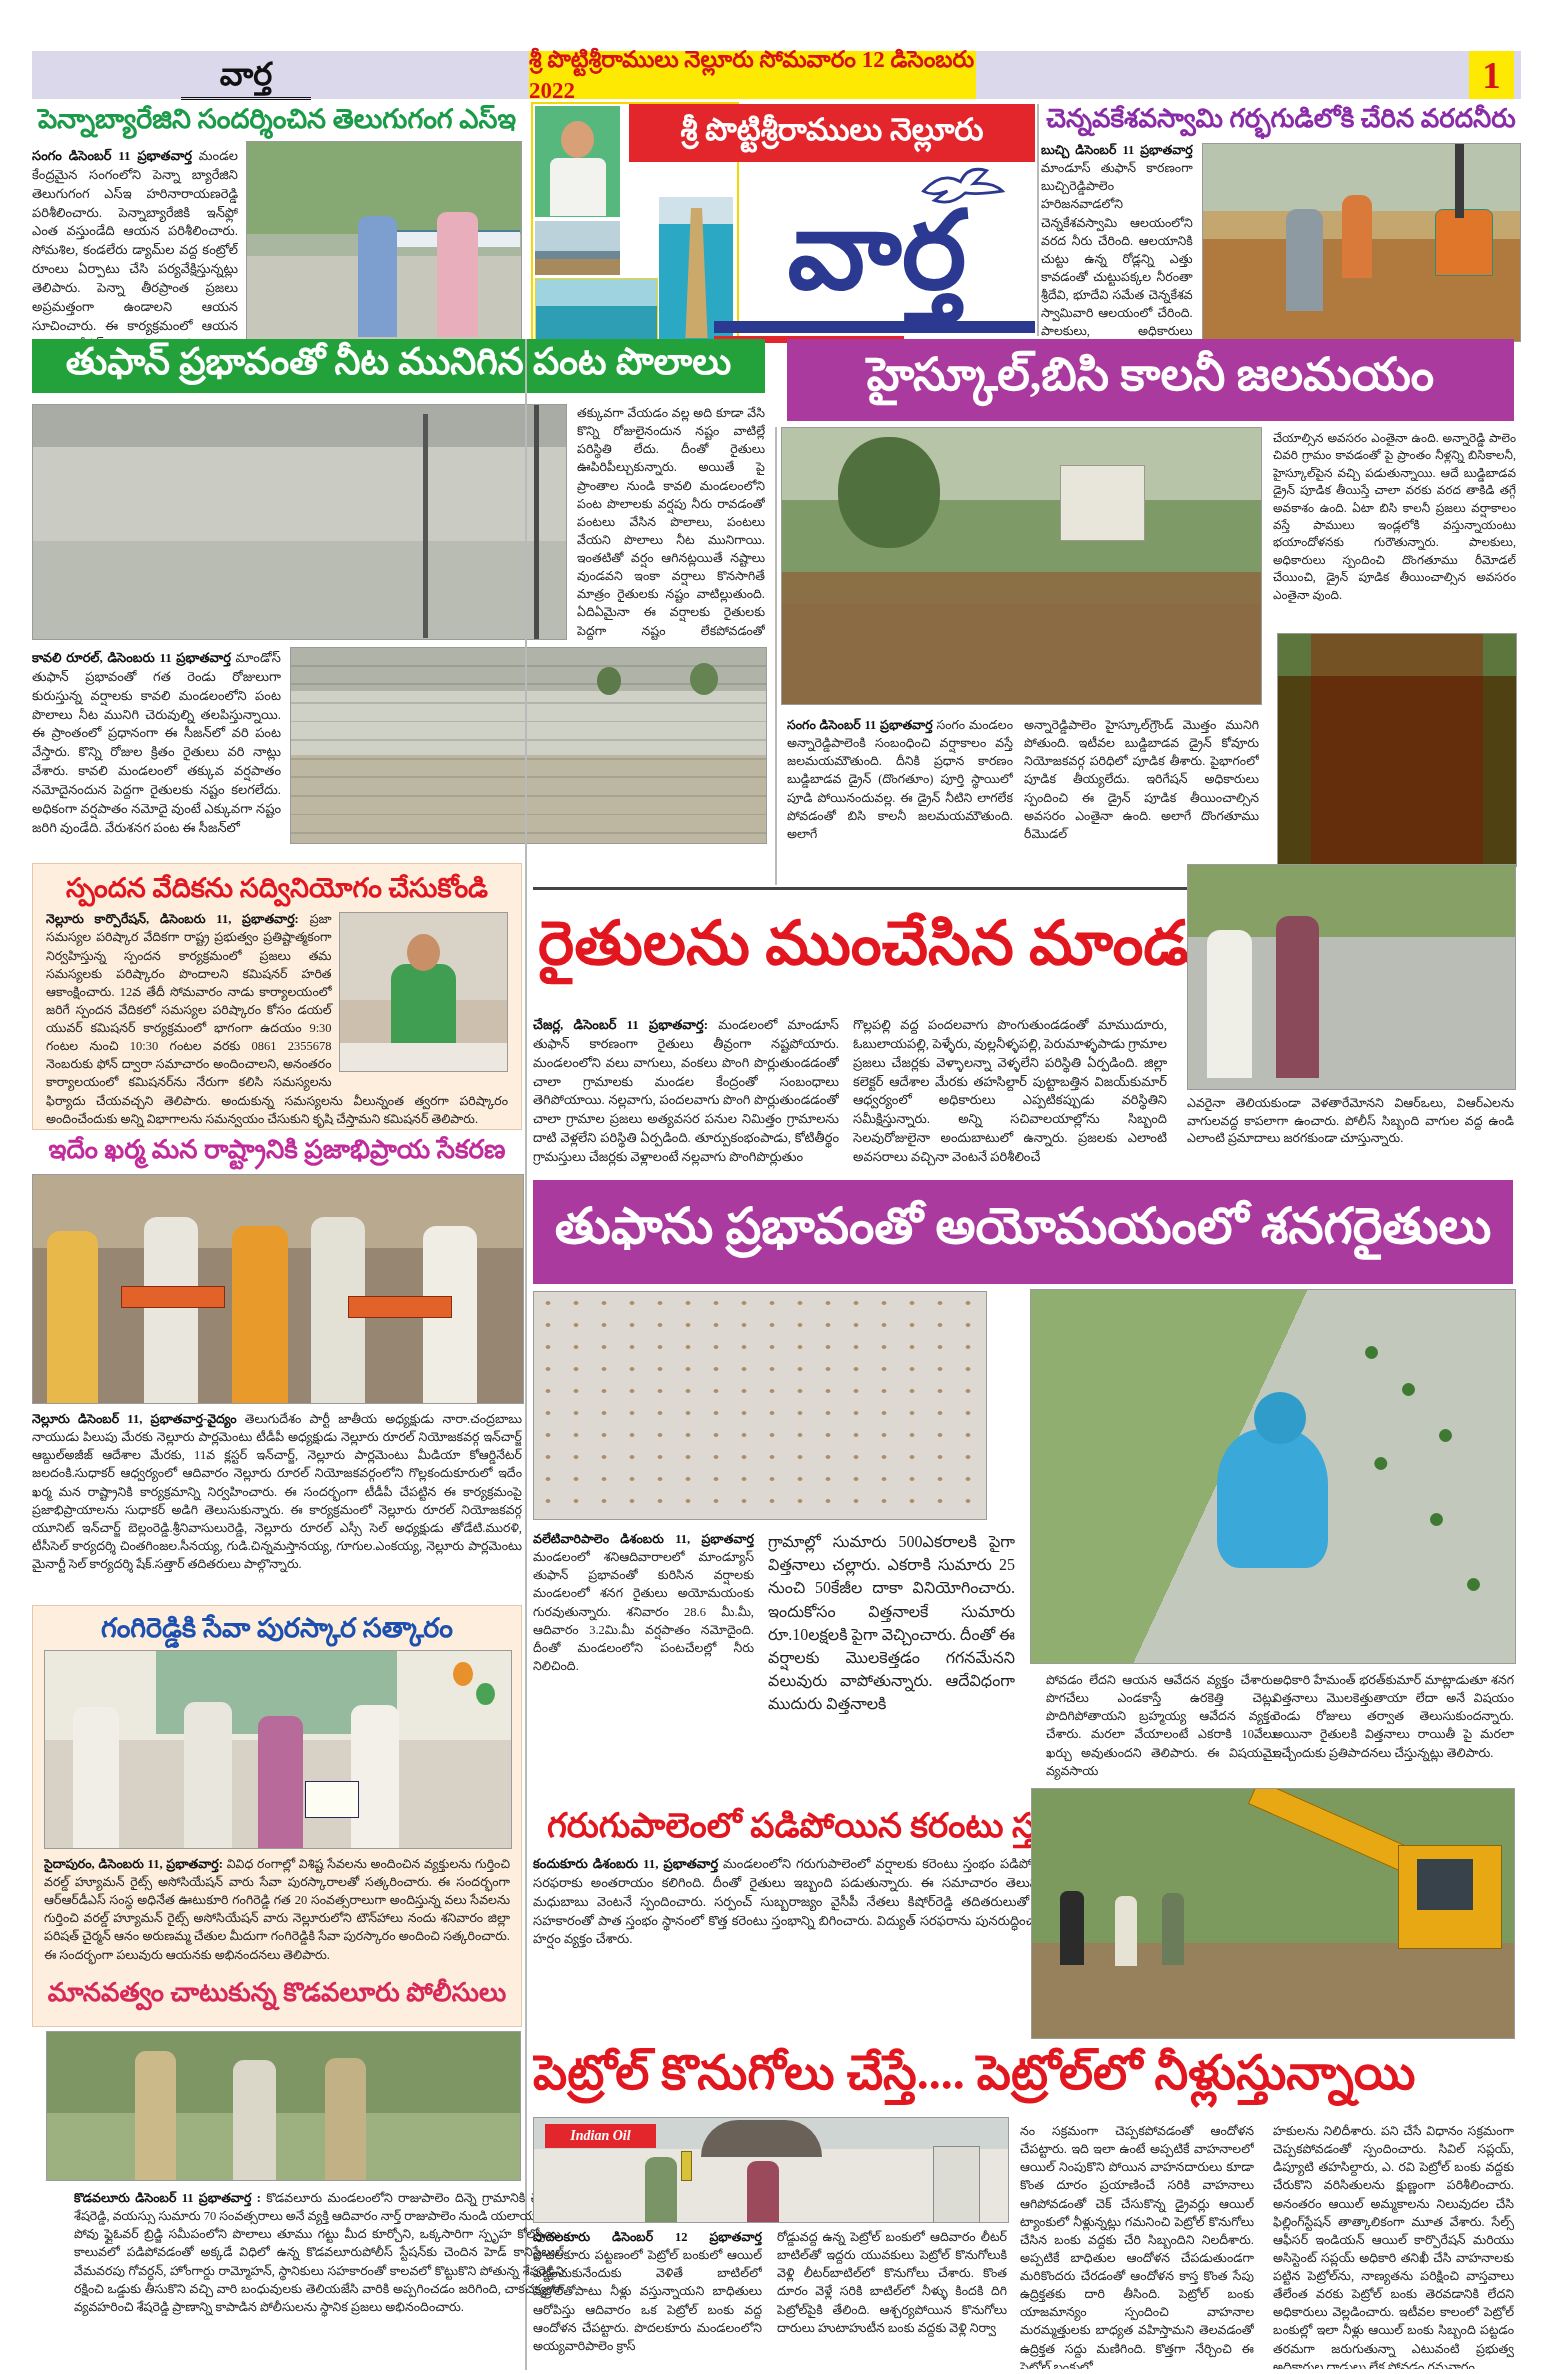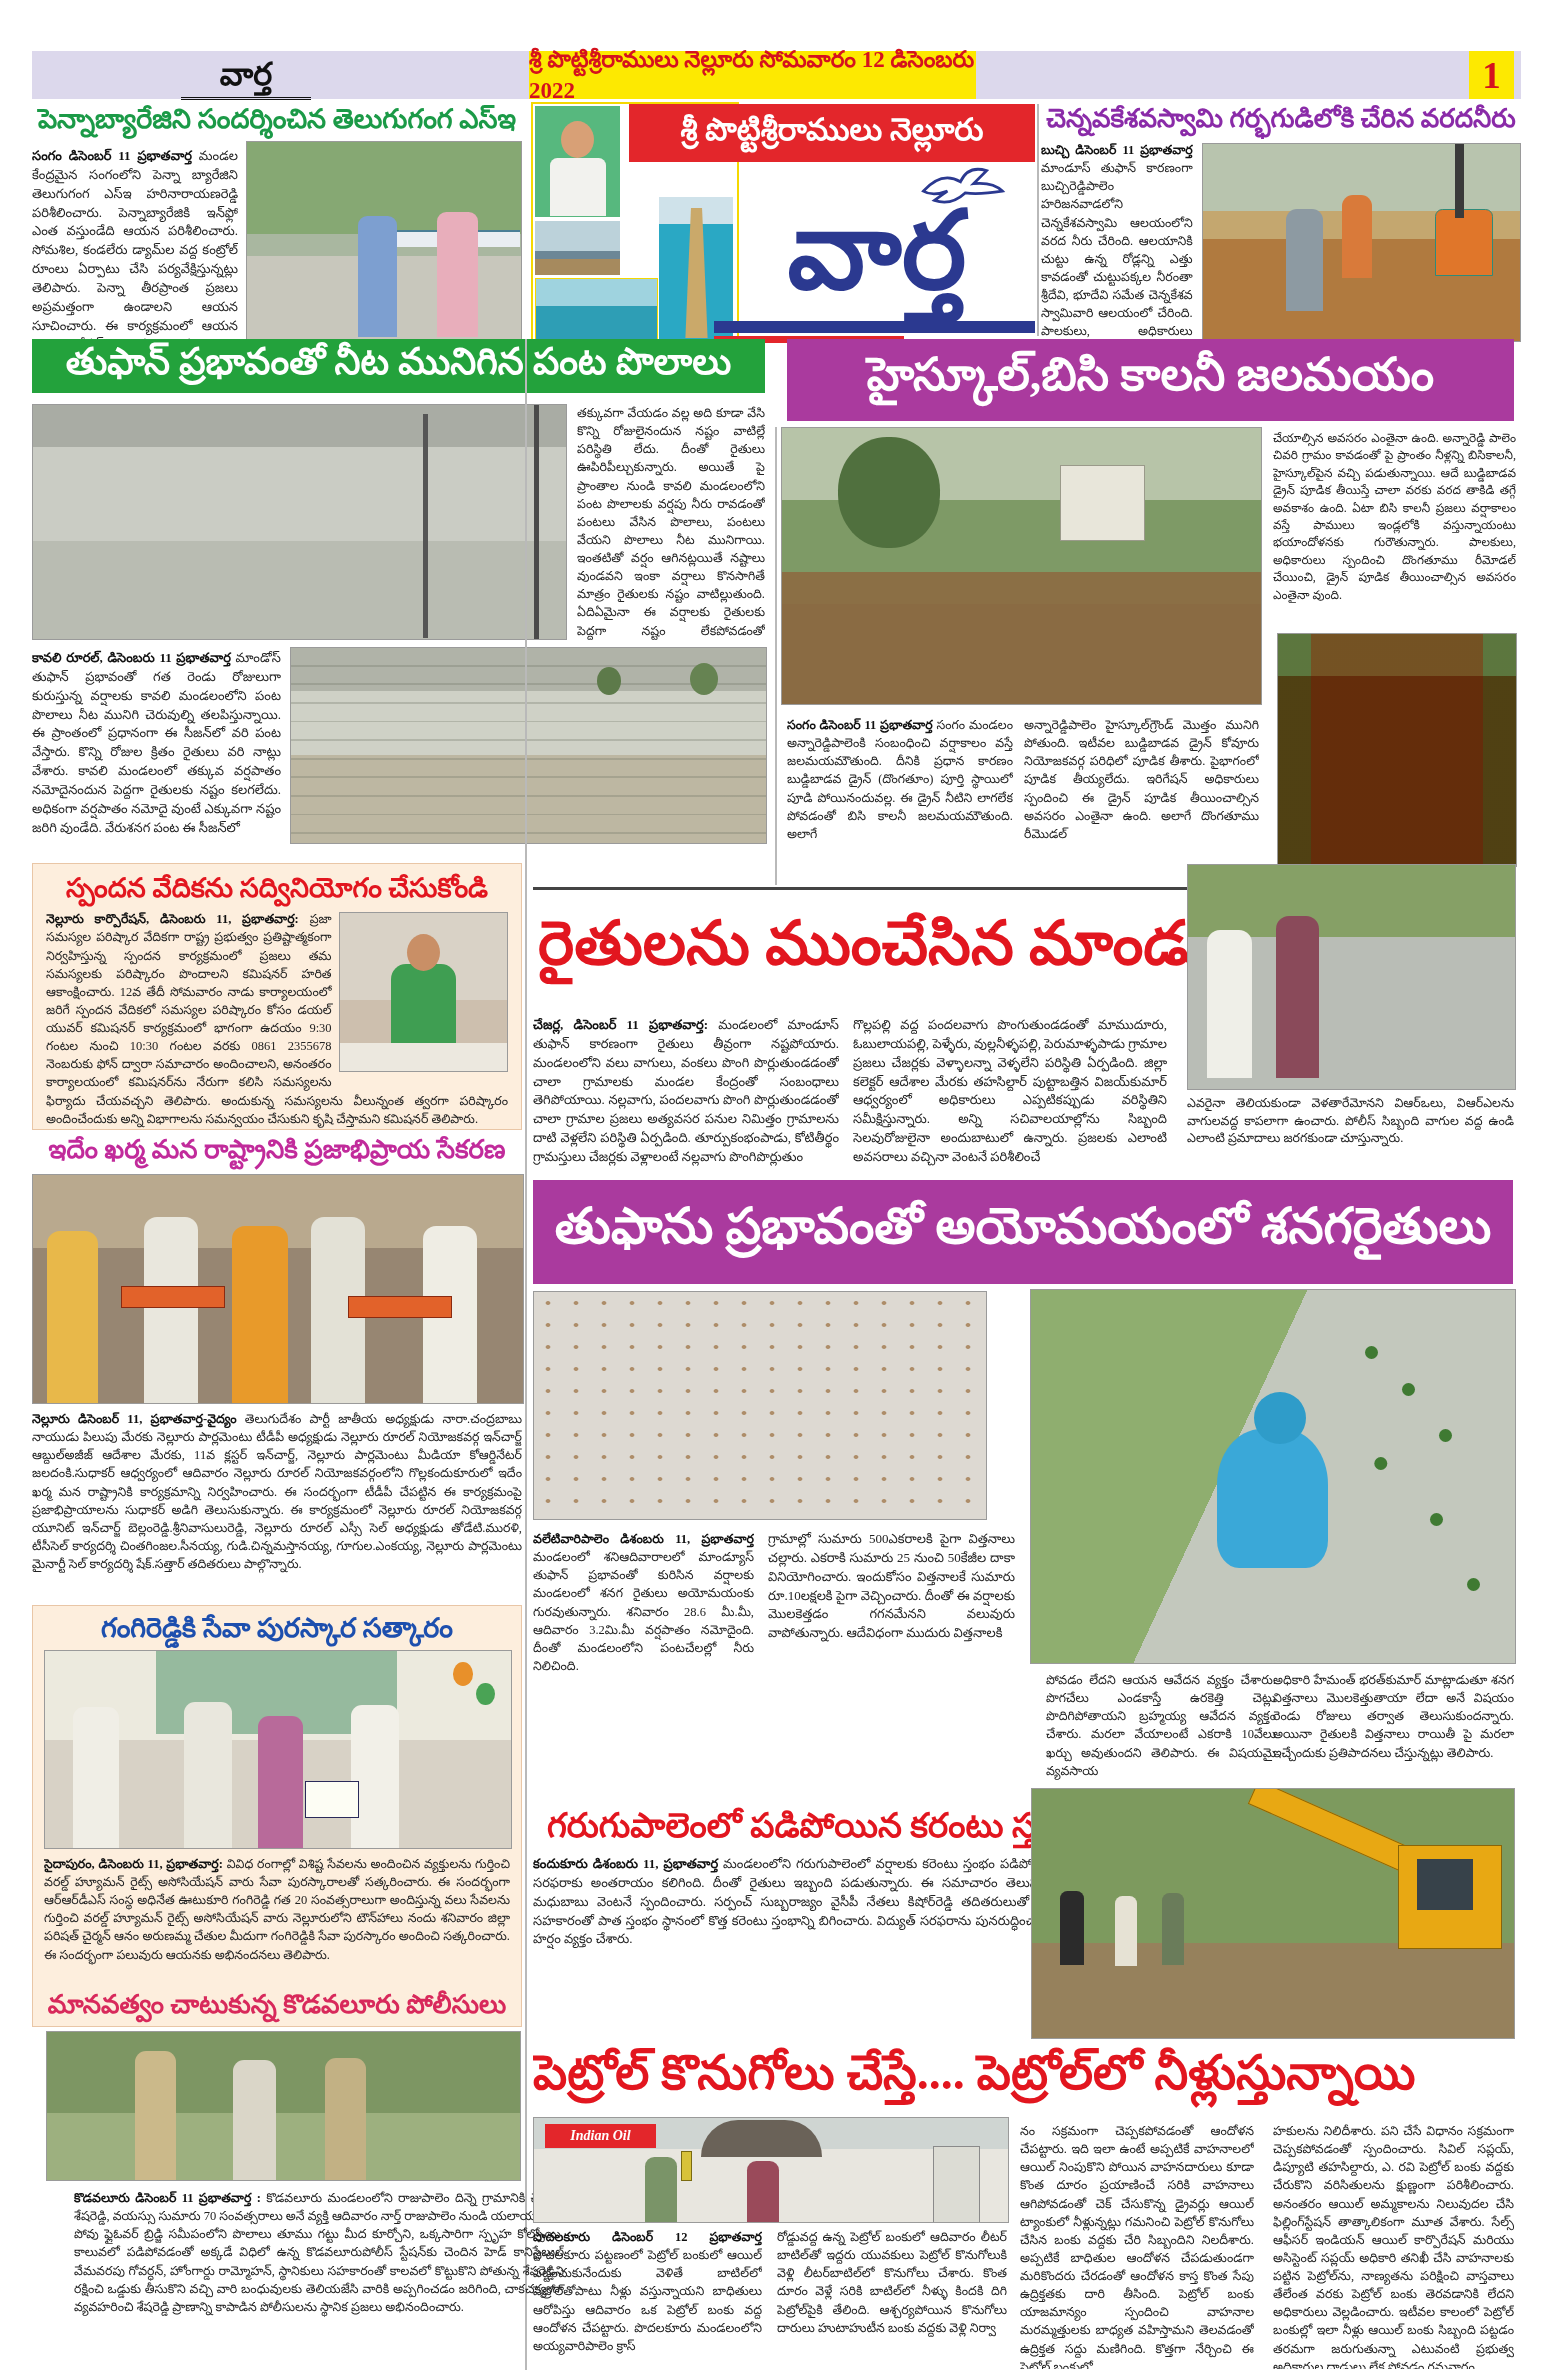--- a/index.html
+++ b/index.html
@@ -217,21 +217,21 @@
       <i class="fig" style="left:28px;top:56px;width:46px;height:141px;background:#f0eee6;border-radius:11px 11px 0 0;"></i>
       <i class="fig" style="left:139px;top:51px;width:48px;height:146px;background:#e9e7dd;border-radius:11px 11px 0 0;"></i>
       <i class="fig" style="left:213px;top:65px;width:45px;height:132px;background:#b86a9a;border-radius:11px 11px 0 0;"></i>
       <i class="fig" style="left:306px;top:54px;width:48px;height:143px;background:#f2f0e8;border-radius:11px 11px 0 0;"></i>
       <i class="fig" style="left:260px;top:130px;width:52px;height:35px;background:#fdfdf4;border:1.9px solid #2a2a5a;"></i>
     </div>
     <div class="body" style="font-size:12.5px;height:119px;margin-top:5.6px;">
       <b class="byline">సైదాపురం, డిసెంబరు 11, ప్రభాతవార్త:</b>
       <span>వివిధ రంగాల్లో విశిష్ట సేవలను అందించిన వ్యక్తులను గుర్తించి వరల్డ్ హ్యూమన్ రైట్స్ అసోసియేషన్ వారు సేవా పురస్కారాలతో సత్కరించారు. ఈ సందర్భంగా ఆర్ఆర్‌డీఎస్ సంస్థ అధినేత ఊటుకూరి గంగిరెడ్డి గత 20 సంవత్సరాలుగా అందిస్తున్న వలు సేవలను గుర్తించి వరల్డ్ హ్యూమన్ రైట్స్ అసోసియేషన్ వారు నెల్లూరులోని టౌన్‌హాలు నందు శనివారం జిల్లా పరిషత్ చైర్మన్ ఆనం అరుణమ్మ చేతుల మీదుగా గంగిరెడ్డికి సేవా పురస్కారం అందించి సత్కరించారు. ఈ సందర్భంగా పలువురు ఆయనకు అభినందనలు తెలిపారు.</span>
     </div>
-    <div class="hl hl-pink" style="font-size:26px;text-align:center;margin-top:16px;">
+    <div class="hl hl-pink" style="font-size:26px;text-align:center;margin-top:4px;">
       <span>మానవత్వం  చాటుకున్న కొడవలూరు పోలీసులు</span>
     </div>
   </div>
 
   <div id="ph-police" class="abs photo" style="left:46px;top:2031px;width:473px;height:148px;">
     <i class="fig" style="left:88px;top:18.6px;width:41px;height:130px;background:#cbb98a;border-radius:11px 11px 0 0;"></i>
     <i class="fig" style="left:186px;top:28px;width:43px;height:121px;background:#dad6c8;border-radius:11px 11px 0 0;"></i>
     <i class="fig" style="left:278px;top:26px;width:41px;height:122px;background:#c2b184;border-radius:11px 11px 0 0;"></i>
   </div>
   <div class="abs body" style="left:32px;top:2189px;width:490px;height:176px;font-size:12.5px;margin-left:42px;">
@@ -245,21 +245,21 @@
   <div id="ph-white" class="abs photo" style="left:533px;top:1291px;width:452px;height:227px;"></div>
   <div id="ph-farmer" class="abs photo" style="left:1030px;top:1289px;width:484px;height:373px;">
     <i class="fig" style="left:186px;top:139px;width:111px;height:139px;background:#3aa8d8;border-radius:40% 40% 20% 20%;"></i>
     <i class="fig" style="left:223px;top:102px;width:52px;height:52px;background:#2f9cc9;border-radius:50%;"></i>
     <i class="fig" style="left:334px;top:56px;width:13px;height:13px;background:#3f7a32;border-radius:50%;box-shadow:37px 37px 0 #3f7a32,74px 83px 0 #3f7a32,9.3px 111px 0 #3f7a32,65px 167px 0 #3f7a32,102px 232px 0 #3f7a32;"></i>
   </div>
   <div class="abs body" style="left:533px;top:1530px;width:221px;height:267px;font-size:12.5px;">
     <b class="byline">వలేటివారిపాలెం డిశంబరు 11, ప్రభాతవార్త</b>
     <span>మండలంలో శనిఆదివారాలలో మాండ్యూస్ తుఫాన్ ప్రభావంతో కురిసిన వర్షాలకు మండలంలో శనగ రైతులు అయోమయంకు గురవుతున్నారు. శనివారం 28.6 మీ.మీ, ఆదివారం 3.2మి.మీ వర్షపాతం నమోదైంది. దీంతో మండలంలోని పంటచేలల్లో నీరు నిలిచింది.</span>
   </div>
-  <div class="abs body" style="left:768px;top:1530px;width:247px;height:267px;font-size:13px;">
+  <div class="abs body" style="left:768px;top:1530px;width:247px;height:267px;font-size:16px;">
     <span>గ్రామాల్లో సుమారు 500ఎకరాలకి పైగా విత్తనాలు చల్లారు. ఎకరాకి సుమారు 25 నుంచి 50కేజీల దాకా వినియోగించారు. ఇందుకోసం విత్తనాలకే సుమారు రూ.10లక్షలకి పైగా వెచ్చించారు. దీంతో ఈ వర్షాలకు మొలకెత్తడం గగనమేనని వలువురు వాపోతున్నారు. ఆదేవిధంగా ముదురు విత్తనాలకి</span>
   </div>
   <div class="abs body" style="left:1030px;top:1671px;width:230px;height:111px;font-size:12.5px;margin-left:16px;">
     <span>పోవడం లేదని ఆయన ఆవేదన వ్యక్తం చేశారు. పొగచేలు ఎండకాస్తే ఉరకెత్తి చెట్లు పొదిగిపోతాయని బ్రహ్మయ్య ఆవేదన వ్యక్తం చేశారు. మరలా వేయాలంటే ఎకరాకి 10వేలు ఖర్చు అవుతుందని తెలిపారు. ఈ విషయమై వ్యవసాయ</span>
   </div>
   <div class="abs body" style="left:1273px;top:1671px;width:241px;height:111px;font-size:12.5px;">
     <span>అధికారి హేమంత్ భరత్‌కుమార్ మాట్లాడుతూ శనగ విత్తనాలు మొలకెత్తుతాయా లేదా అనే విషయం రెండు రోజులు తర్వాత తెలుసుకుందన్నారు. అయినా రైతులకి విత్తనాలు రాయితీ పై మరలా ఇచ్చేందుకు ప్రతిపాదనలు చేస్తున్నట్లు తెలిపారు.</span>
   </div>
 
   <div class="abs hl hl-red" style="left:547px;top:1807px;width:594px;height:43px;font-size:34px;">

